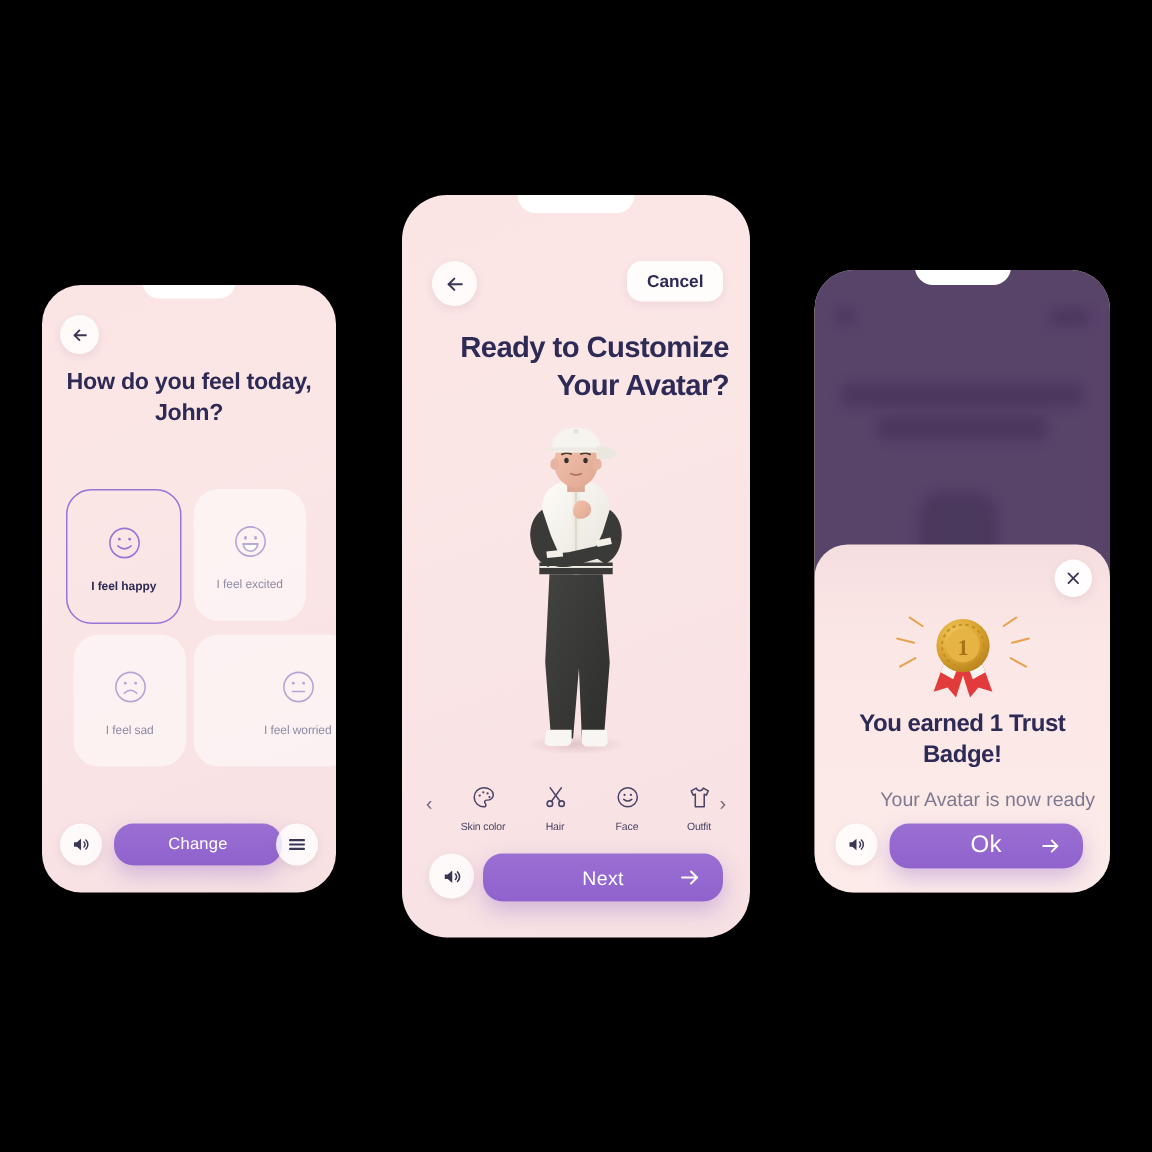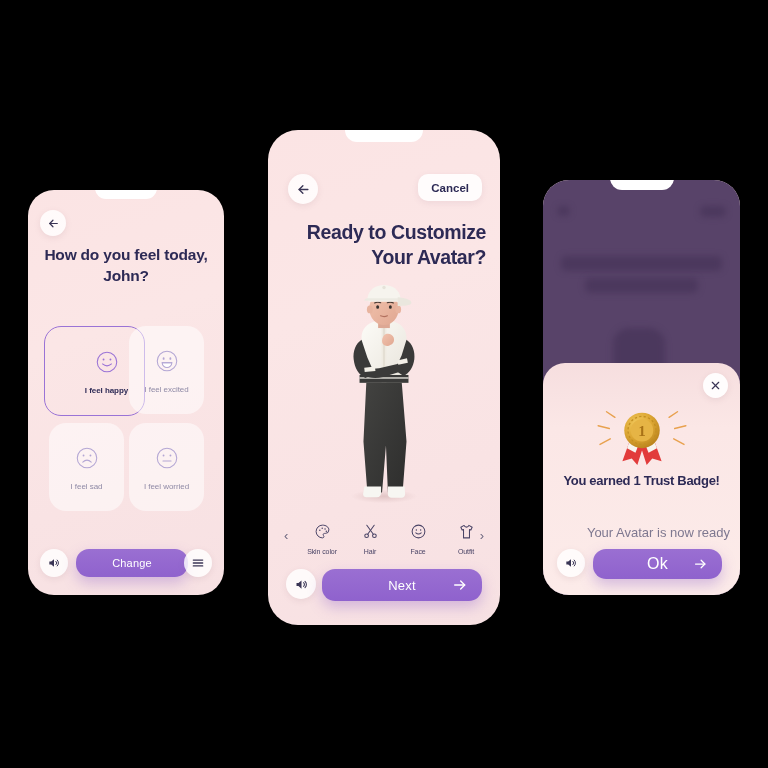--- a/index.html
+++ b/index.html
@@ -47,21 +47,21 @@
     position:absolute;left:10px;right:10px;top:55px;
     text-align:center;color:#2d2a55;font-weight:bold;
     font-size:15.5px;line-height:1.34;letter-spacing:-.2px;
   }
   .mood-grid{position:absolute;left:16px;top:136px;width:160px;}
   .mood-card{
     position:absolute;width:75px;height:88px;border-radius:17px;
     display:flex;flex-direction:column;align-items:center;justify-content:center;
   }
   .mood-card.plain{background:rgba(255,255,255,.52);}
-  .mood-card.sel{background:transparent;border:1.3px solid #9a73d6;padding-left:24px;}
+  .mood-card.sel{background:transparent;border:1.3px solid #9a73d6;}
   .mood-card .emoji{width:30px;height:30px;}
   .mood-card .lbl{
     margin-top:9px;font-size:8px;color:#8f8aa6;letter-spacing:-.05px;
   }
   .mood-card.sel .lbl{color:#2d2a55;font-weight:bold;}
   #p1-bottom{position:absolute;left:0;right:0;bottom:16px;height:30px;}
   #p1-sound{left:12px;top:0;width:28px;height:28px;}
   #p1-change{left:48px;top:0;width:112px;height:28px;font-size:11px;}
   #p1-menu{right:12px;top:0;width:28px;height:28px;}
 
@@ -97,21 +97,21 @@
   .blur-txt{position:absolute;background:rgba(66,47,83,.55);filter:blur(3.4px);border-radius:5px;}
   #p3-sheet{
     position:absolute;left:0;right:0;bottom:0;height:232px;
     border-top-left-radius:22px;border-top-right-radius:22px;
     background:linear-gradient(180deg,#f6dedf 0%,#fbe7e6 28%,#fcebe9 100%);
   }
   #p3-close{right:12px;top:10px;width:25px;height:25px;background:rgba(255,255,255,.92);}
   #p3-badge{position:absolute;left:0;right:0;top:42px;height:62px;}
   #p3-title{
     position:absolute;left:10px;right:10px;top:110px;text-align:center;
-    color:#2d2a55;font-weight:bold;font-size:13px;line-height:1.3;letter-spacing:-.3px;
+    color:#2d2a55;font-weight:bold;font-size:16px;line-height:1.3;letter-spacing:-.3px;
   }
   #p3-sub{
     position:absolute;left:10px;right:10px;top:162px;text-align:right;
     color:#7e7890;font-size:13px;letter-spacing:0;
   }
   #p3-bottom{position:absolute;left:0;right:0;bottom:16px;height:30px;}
   #p3-sound{left:14px;top:0;width:28px;height:28px;}
   #p3-ok{left:50px;top:0;right:18px;height:30px;font-size:16px;}
 </style>
 </head>
@@ -157,21 +157,21 @@
       <div class="mood-card plain" style="left:5px;top:97px;">
         <svg class="emoji" viewBox="0 0 40 40" fill="none" stroke="#b3a6d4" stroke-width="1.4">
           <circle cx="20" cy="20" r="13"></circle>
           <circle cx="15.4" cy="16.6" r="1.25" fill="#b3a6d4" stroke="none"></circle>
           <circle cx="24.6" cy="16.6" r="1.25" fill="#b3a6d4" stroke="none"></circle>
           <path d="M14.4 25.6q5.6 -5.4 11.2 0" stroke-linecap="round"></path>
         </svg>
         <div class="lbl">I feel sad</div>
       </div>
 
-      <div class="mood-card plain" style="left:85px;top:97px;">
+      <div class="mood-card plain" style="left:85px;top:97px;padding-left:32px;">
         <svg class="emoji" viewBox="0 0 40 40" fill="none" stroke="#b3a6d4" stroke-width="1.4">
           <circle cx="20" cy="20" r="13"></circle>
           <circle cx="15.4" cy="16.6" r="1.25" fill="#b3a6d4" stroke="none"></circle>
           <circle cx="24.6" cy="16.6" r="1.25" fill="#b3a6d4" stroke="none"></circle>
           <path d="M14.6 24h10.8" stroke-linecap="round"></path>
         </svg>
         <div class="lbl">I feel worried</div>
       </div>
     </div>
 

